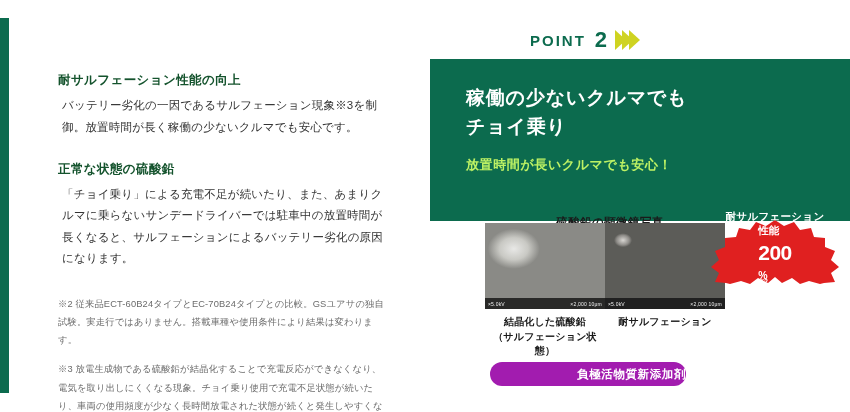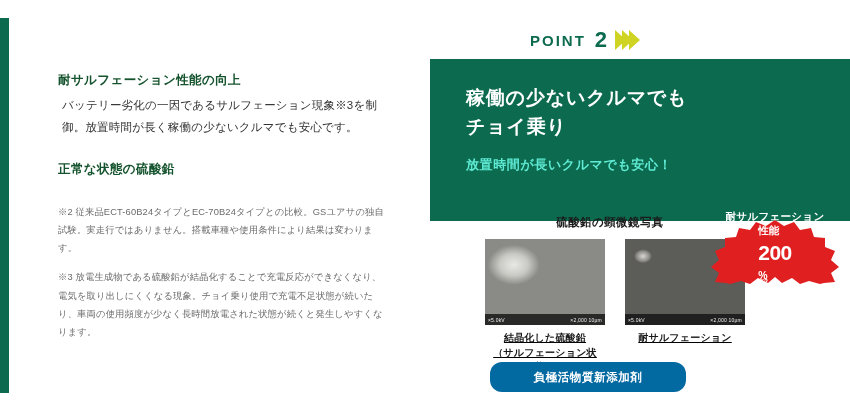--- a/index.html
+++ b/index.html
@@ -135,43 +135,42 @@
     color: #ffffff;
     line-height: 1.55;
     letter-spacing: 0.8px;
   }
   .panel-sub {
     position: absolute;
     left: 36px;
     top: 97px;
     font-size: 13px;
     font-weight: bold;
-    color: #5eead4;
+    color: #bef264;
     letter-spacing: 0.6px;
   }
 
   
   .micro-title {
     position: absolute;
     left: 0;
     top: 208px;
     width: 360px;
     text-align: center;
     font-size: 11.5px;
     font-weight: bold;
     color: #1a1a1a;
     letter-spacing: 0.4px;
   }
   .photos {
     position: absolute;
     left: 55px;
-    top: 232px;
-    display: flex;
-    gap: 20px;
-    text-decoration: underline;
+    top: 216px;
+    display: flex;
+    gap: 0;
   }
   .photo-wrap {
     width: 120px;
   }
   .photo {
     width: 120px;
     height: 86px;
     position: relative;
     overflow: hidden;
     background: #3b3b3b;
@@ -221,26 +220,26 @@
     color: #1a1a1a;
     line-height: 1.45;
     letter-spacing: 0.2px;
   }
 
   .purple-badge {
     position: absolute;
     left: 60px;
     top: 355px;
     width: 196px;
-    height: 30px;
-    background: #0369a1;
+    height: 24px;
+    background: #a21caf;
     border-radius: 12px;
     display: flex;
     align-items: center;
-    justify-content: center;
+    justify-content: flex-end;
     color: #ffffff;
     font-size: 11.5px;
     font-weight: bold;
     letter-spacing: 0.6px;
   }
 
   
   .burst {
     position: absolute;
     left: 274px;
@@ -290,20 +289,21 @@
   <div class="left-col">
     <div class="green-bar"></div>
 
     <div class="left-body">
       <h3 class="sec-title">耐サルフェーション性能の向上</h3>
       <p class="sec-body">バッテリー劣化の一因であるサルフェーション現象※3を制御。放置時間が長く稼働の少ないクルマでも安心です。</p>
 
       <div class="sec-gap"></div>
 
       <h3 class="sec-title">正常な状態の硫酸鉛</h3>
+      <p class="sec-body">「チョイ乗り」による充電不足が続いたり、また、あまりクルマに乗らないサンデードライバーでは駐車中の放置時間が長くなると、サルフェーションによるバッテリー劣化の原因になります。</p>
 
       <div class="note-block">
         <p class="note">※2 従来品ECT-60B24タイプとEC-70B24タイプとの比較。GSユアサの独自試験。実走行ではありません。搭載車種や使用条件により結果は変わります。</p>
         <p class="note">※3 放電生成物である硫酸鉛が結晶化することで充電反応ができなくなり、電気を取り出しにくくなる現象。チョイ乗り使用で充電不足状態が続いたり、車両の使用頻度が少なく長時間放電された状態が続くと発生しやすくなります。</p>
       </div>
     </div>
   </div>
 
   <div class="right-col">
 

